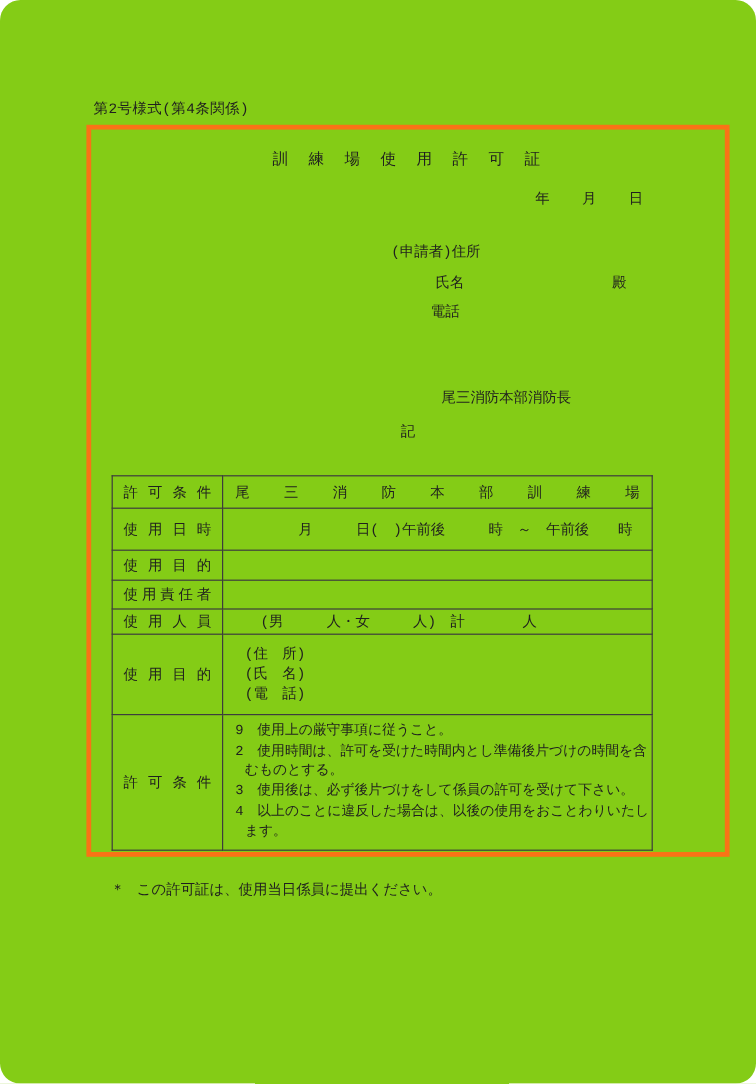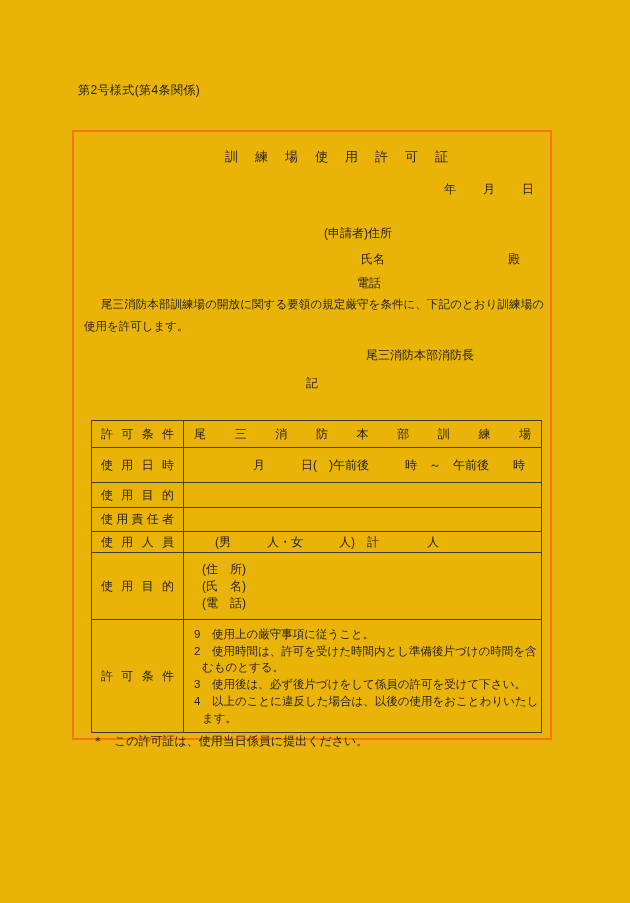--- a/index.html
+++ b/index.html
@@ -1,37 +1,38 @@
 <!DOCTYPE html>
 <html><head>
 <meta charset="utf-8">
 <style>
   * { margin: 0; padding: 0; box-sizing: border-box; }
   html, body { background: #ffffff; }
   .page {
     position: relative;
     width: 630px;
     height: 903px;
-    background: #eab308;
+    background: #84cc16;
     color: #1f1f1f;
-    font-family: Liberation Sans, sans-serif;
+    font-family: Liberation Mono, monospace;
     font-size: 12px;
     overflow: hidden;
+    border-radius: 17px;
   }
   .form-label {
     position: absolute;
     left: 78px; top: 82px;
     font-size: 12px;
     letter-spacing: 0.4px;
   }
   .permit-box {
     position: absolute;
-    left: 72px; top: 130px;
-    width: 480px; height: 610px;
-    border: 2px solid #f97316;
+    left: 72px; top: 104px;
+    width: 536px; height: 610px;
+    border: 4px solid #f97316;
   }
   .permit-title {
     position: absolute;
     left: 151px; top: 16px;
     font-size: 13px;
     letter-spacing: 17px;
     white-space: nowrap;
   }
   .date-line {
     position: absolute;
@@ -122,21 +123,20 @@
       <span>年</span>
       <span>月</span>
       <span>日</span>
     </div>
 
     <div class="applicant-address">(申請者)住所</div>
     <div class="applicant-name">氏名</div>
     <div class="applicant-honorific">殿</div>
     <div class="applicant-phone">電話</div>
 
-    <p class="body-text">尾三消防本部訓練場の開放に関する要領の規定厳守を条件に、下記のとおり訓練場の使用を許可します。</p>
 
     <div class="issuer">尾三消防本部消防長</div>
 
     <div class="record-marker">記</div>
 
     <table class="permit-table">
       <colgroup>
           <col class="col-label">
           <col class="col-value">
         </colgroup>

